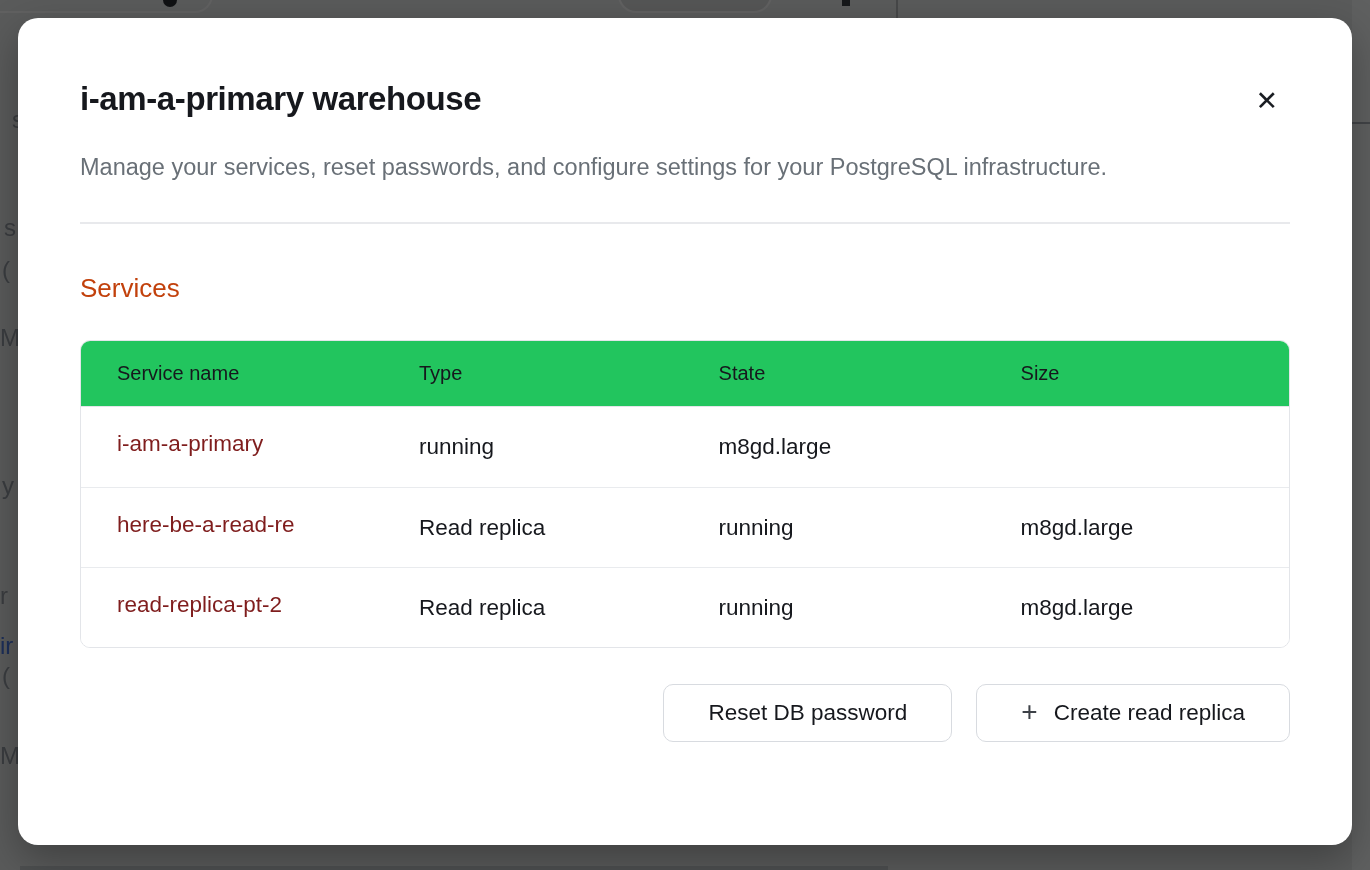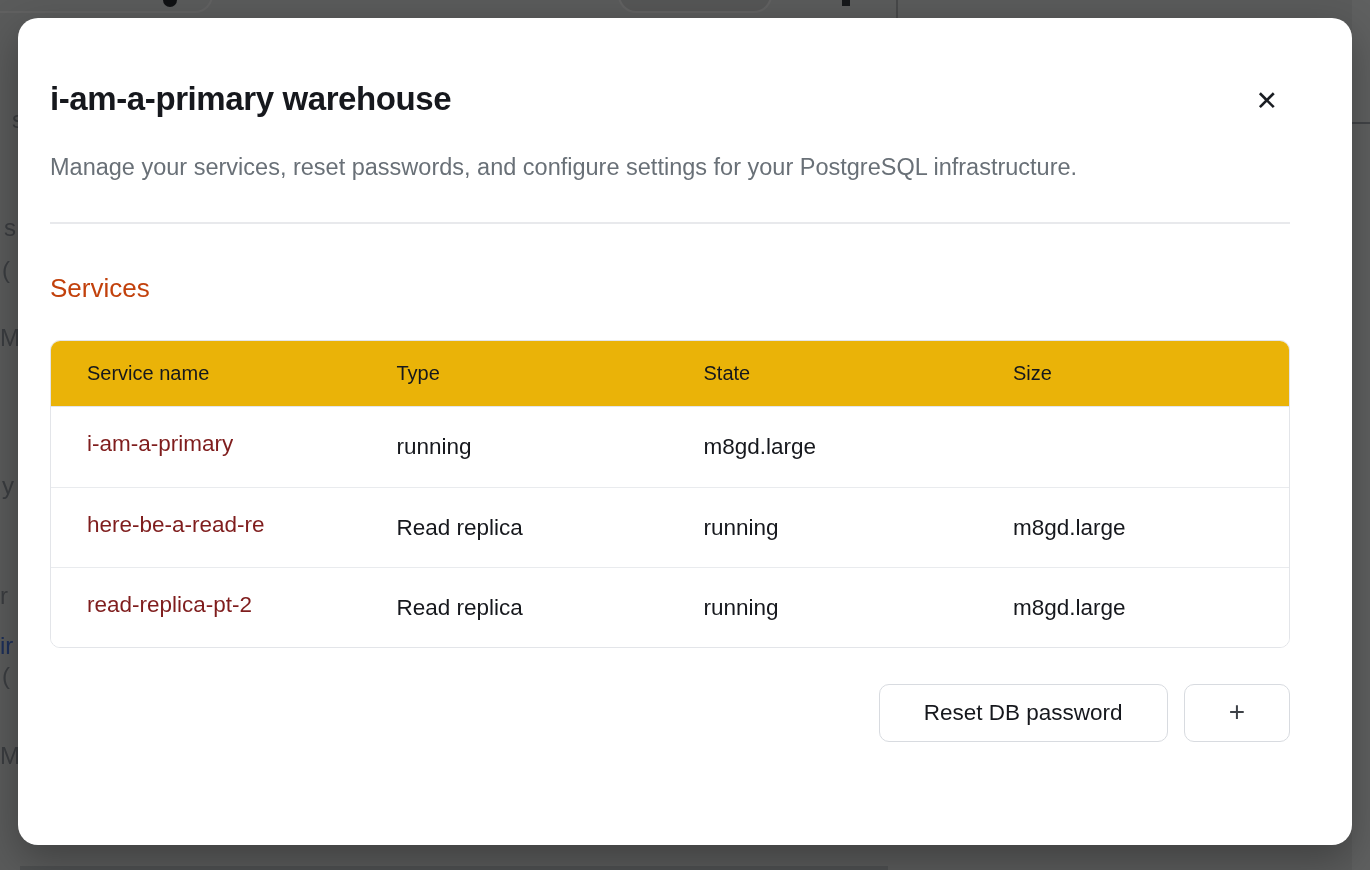--- a/index.html
+++ b/index.html
@@ -20,46 +20,46 @@
   .bg-bottom-band { position:absolute; left:20px; top:866px; width:868px; height:6px; background:#cdd1d5; }
 
   
   .overlay { position:absolute; inset:0; background:rgba(0,0,0,0.62); }
 
   
   .modal {
     position:absolute; left:18px; top:18px; width:1334px; height:827px;
     background:#ffffff; border-radius:20px;
     box-shadow:0 14px 40px rgba(0,0,0,0.30);
-    padding:58px 62px 52px 32px;
+    padding:58px 62px 52px 62px;
   }
   .modal-header { display:flex; justify-content:space-between; align-items:flex-start; }
   .modal-title { font-size:33px; font-weight:700; color:#16181d; letter-spacing:-0.4px; line-height:46px; }
   .close-btn {
     background:none; border:none; cursor:pointer;
     font-size:27px; line-height:27px; color:#1a1d22; padding:4px; margin-top:8px; margin-right:8px;
   }
   .modal-desc {
     margin-top:24px; font-size:23.5px; line-height:42px; color:#697077; max-width:1125px;
   }
   .divider { margin-top:34px; border:none; border-top:2px solid #e8e9ec; height:0; }
   .section-heading { margin-top:48px; font-size:26px; font-weight:400; color:#c2410c; line-height:32px; }
 
   
   .svc-table { margin-top:36px; border:1px solid #e3e5e9; border-radius:10px; overflow:hidden; background:#fff; }
   .t-row { display:grid; grid-template-columns:25% 24.8% 25% 25.2%; align-items:center; }
-  .t-head { background:#eab308; height:66px; border-bottom:1px solid #e3e5e9; }
+  .t-head { background:#22c55e; height:66px; border-bottom:1px solid #e3e5e9; }
   .t-head .t-cell { font-size:20px; font-weight:500; color:#16181d; }
   .t-body-row { height:80px; background:#ffffff; }
   .t-body-row + .t-body-row { border-top:1px solid #e9ebee; }
   .t-cell { padding-left:36px; font-size:22.5px; color:#16181d; overflow:hidden; white-space:nowrap; }
   .svc-link { color:#7f1d1d; text-decoration:none; cursor:pointer; display:inline-block; max-width:232px; overflow:hidden; white-space:nowrap; }
 
   
-  .modal-footer { margin-top:36px; display:flex; justify-content:flex-end; gap:16px; }
+  .modal-footer { margin-top:36px; display:flex; justify-content:flex-end; gap:24px; }
   .btn {
     display:flex; align-items:center; justify-content:center; gap:16px;
     height:58px; padding:0 44px;
     background:#ffffff; border:1px solid #d8dbe0; border-radius:10px;
     font-family:inherit; font-size:22.5px; color:#16181d; cursor:pointer;
   }
   .btn .plus { font-size:28px; font-weight:300; color:#3d4147; line-height:28px; margin-top:-2px; }
 </style>
 </head>
 <body>
@@ -130,16 +130,17 @@
       <div class="t-cell">m8gd.large</div>
     </div>
   </div>
 
   <div class="modal-footer">
     <button class="btn">
       <span>Reset DB password</span>
     </button>
     <button class="btn">
       <span class="plus">+</span>
+      <span>Create read replica</span>
     </button>
   </div>
 
 </div>
 
 </body></html>

